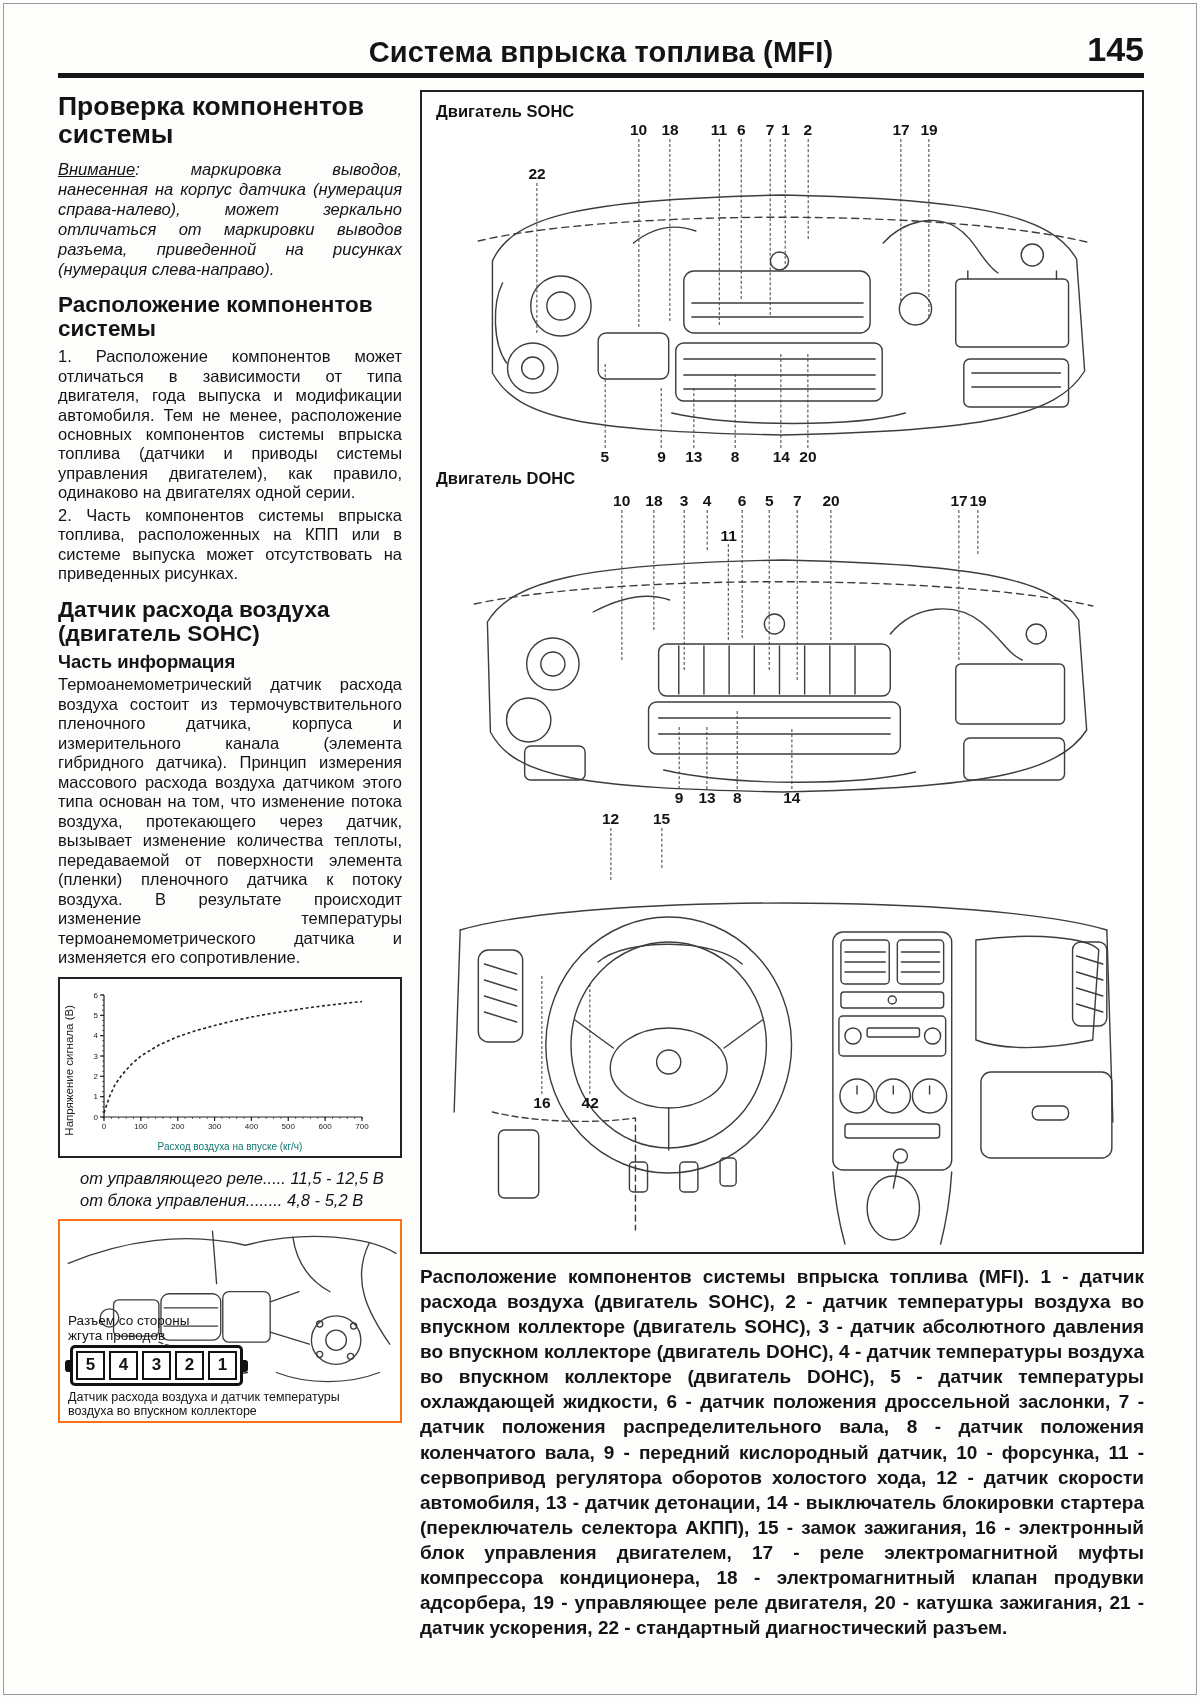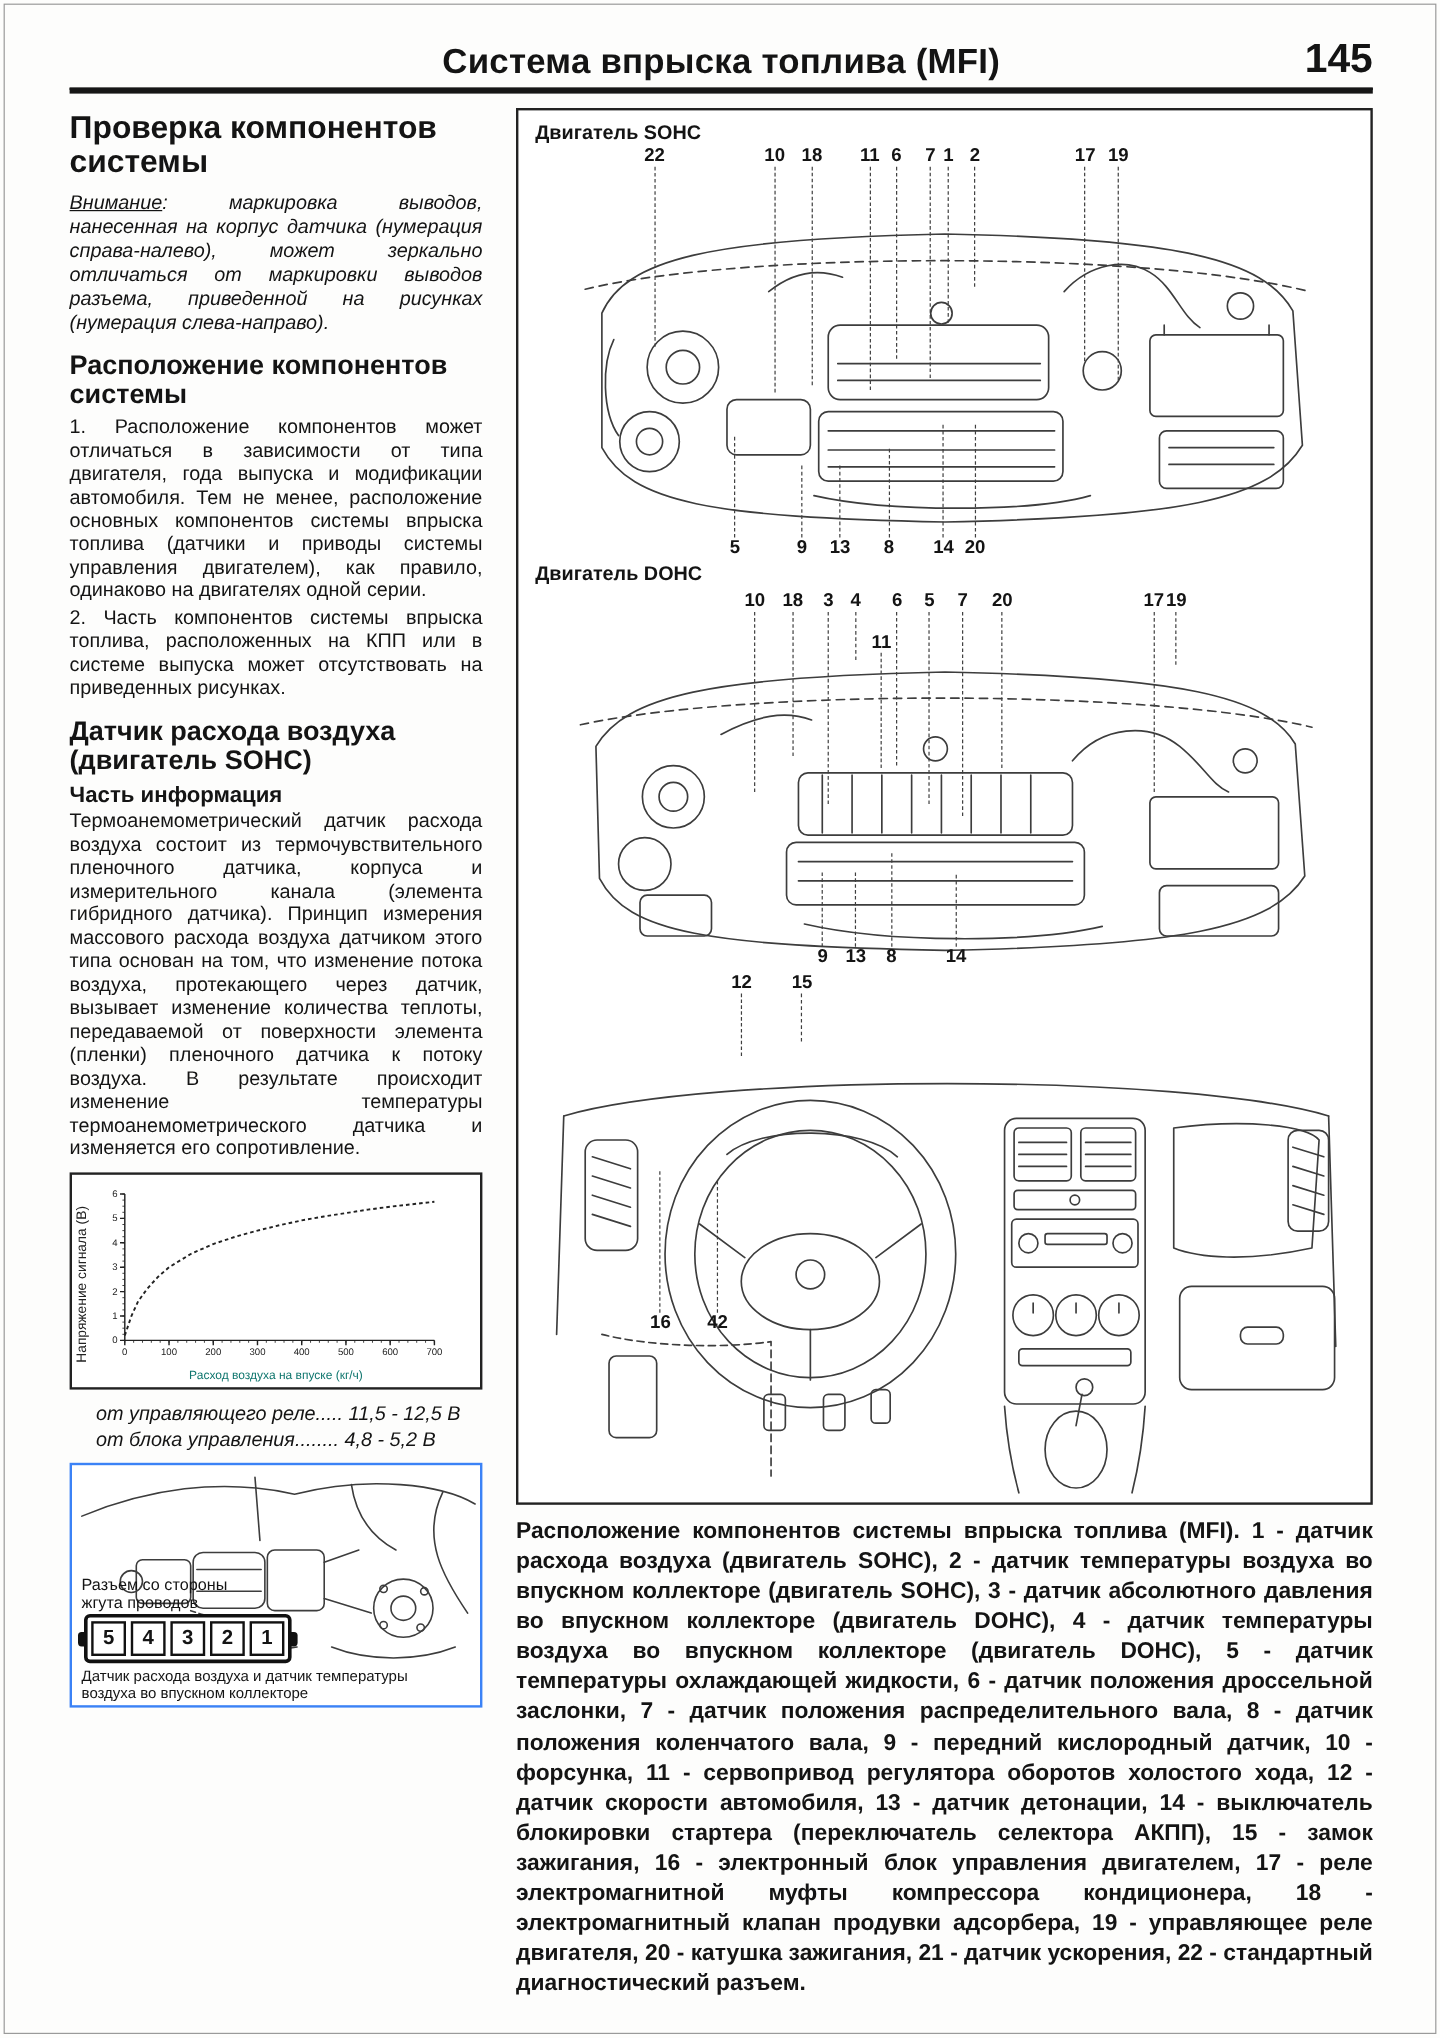--- a/index.html
+++ b/index.html
@@ -7,21 +7,21 @@
        font-family:"Liberation Sans",sans-serif;position:relative;overflow:hidden;}
   body::before{content:"";position:absolute;inset:3px;border:1px solid #9a9a9a;pointer-events:none;}
   .page{position:absolute;inset:0;padding:30px 56px 0 58px;box-sizing:border-box;border-radius:27px;}
 
   
   .hdr{display:grid;grid-template-columns:1fr auto 1fr;align-items:end;}
   .hdr-title{grid-column:2;font-size:29px;font-weight:bold;letter-spacing:.2px;}
   .hdr-num{grid-column:3;text-align:right;font-size:34px;font-weight:bold;}
   .hdr-rule{margin-top:4px;border-top:2px solid #161616;height:3px;background:#161616;}
 
-  .cols{display:flex;gap:28px;margin-top:12px;}
+  .cols{display:flex;gap:18px;margin-top:12px;}
   .left{flex:0 0 344px;width:344px;}
   .right{flex:1;min-width:0;}
 
   
   .l-h1{font-size:26.5px;line-height:1.07;font-weight:bold;margin:2px 0 10px;}
   .attn{font-style:italic;font-size:16.5px;line-height:1.22;text-align:justify;margin:0 0 6px;}
   .attn .u{text-decoration:underline;}
   .l-h2{font-size:22.5px;line-height:1.06;font-weight:bold;margin:14px 0 6px;}
   .l-h3{font-size:18.5px;font-weight:bold;margin:2px 0 2px;}
   .body-p{font-size:16.5px;line-height:1.18;text-align:justify;margin:0 0 3px;}
@@ -36,21 +36,21 @@
   .ax{stroke:#222;stroke-width:1.2;fill:none;}
   .ax.thin{stroke-width:.7;}
   .curve{fill:none;stroke:#222;stroke-width:1.6;stroke-dasharray:3 2.5;}
 
   
   .nom-head{font-style:italic;font-size:17px;line-height:1.2;margin:6px 0 2px;}
   .nom-rows{margin:0 0 8px;}
   .nom-row{font-style:italic;font-size:16.5px;line-height:1.3;padding-left:22px;white-space:nowrap;}
 
   
-  .sensor-fig{border:2px solid #3b82f6;position:relative;height:200px;margin-top:6px;background:#fff;overflow:hidden;}
+  .sensor-fig{border:2px solid #f97316;position:relative;height:200px;margin-top:6px;background:#fff;overflow:hidden;}
   .sensor-fig svg{position:absolute;inset:0;width:100%;height:100%;}
   .sf-label{position:absolute;left:8px;top:92px;font-size:13.5px;line-height:1.12;z-index:2;}
   .conn{position:absolute;left:10px;top:124px;display:inline-flex;gap:4px;border:3px solid #111;
         border-radius:5px;padding:3px;background:#fff;z-index:2;}
   .conn::before,.conn::after{content:"";position:absolute;top:12px;width:6px;height:12px;background:#111;}
   .conn::before{left:-8px;border-radius:3px 0 0 3px;}
   .conn::after{right:-8px;border-radius:0 3px 3px 0;}
   .pin{width:25px;height:25px;border:2px solid #111;display:flex;align-items:center;justify-content:center;
        font-size:17px;font-weight:bold;background:#fff;}
   .sf-cap{position:absolute;left:8px;bottom:3px;font-size:12.5px;line-height:1.12;width:94%;z-index:2;}
@@ -268,21 +268,21 @@
             <rect x="520" y="158" width="112" height="68" rx="5"></rect>
             <path d="M532,158 v-8 M620,158 v-8"></path>
             <rect x="528" y="238" width="104" height="48" rx="6"></rect>
             <path d="M536,252 h88 M536,266 h88"></path>
             <path d="M238,292 C300,306 420,306 470,292"></path>
             <path d="M200,122 C220,106 240,102 262,110"></path>
             <circle cx="596" cy="134" r="11"></circle>
             <path d="M70,162 C60,182 60,222 74,242"></path>
           </svg>
           <div class="co-layer" style="position:absolute;inset:0;">
-              <div class="callout down" style="left: 15%;">
+              <div class="callout down" style="left: 15%; margin-top: 44px;">
                 <span class="co-n">22</span>
                 <span class="co-line" style="height: 150px;"></span>
               </div>
               <div class="callout down" style="left: 29.5%;">
                 <span class="co-n">10</span>
                 <span class="co-line" style="height: 188px;"></span>
               </div>
               <div class="callout down" style="left: 34%;">
                 <span class="co-n">18</span>
                 <span class="co-line" style="height: 182px;"></span>

